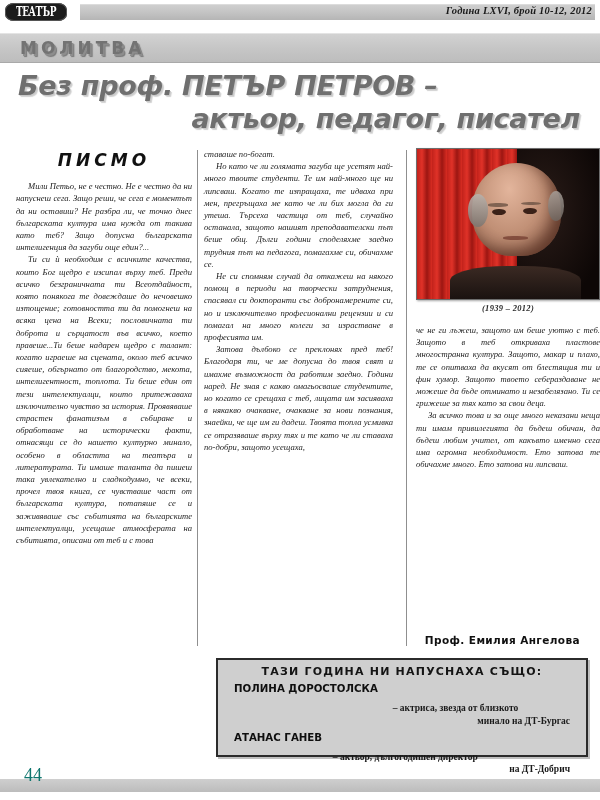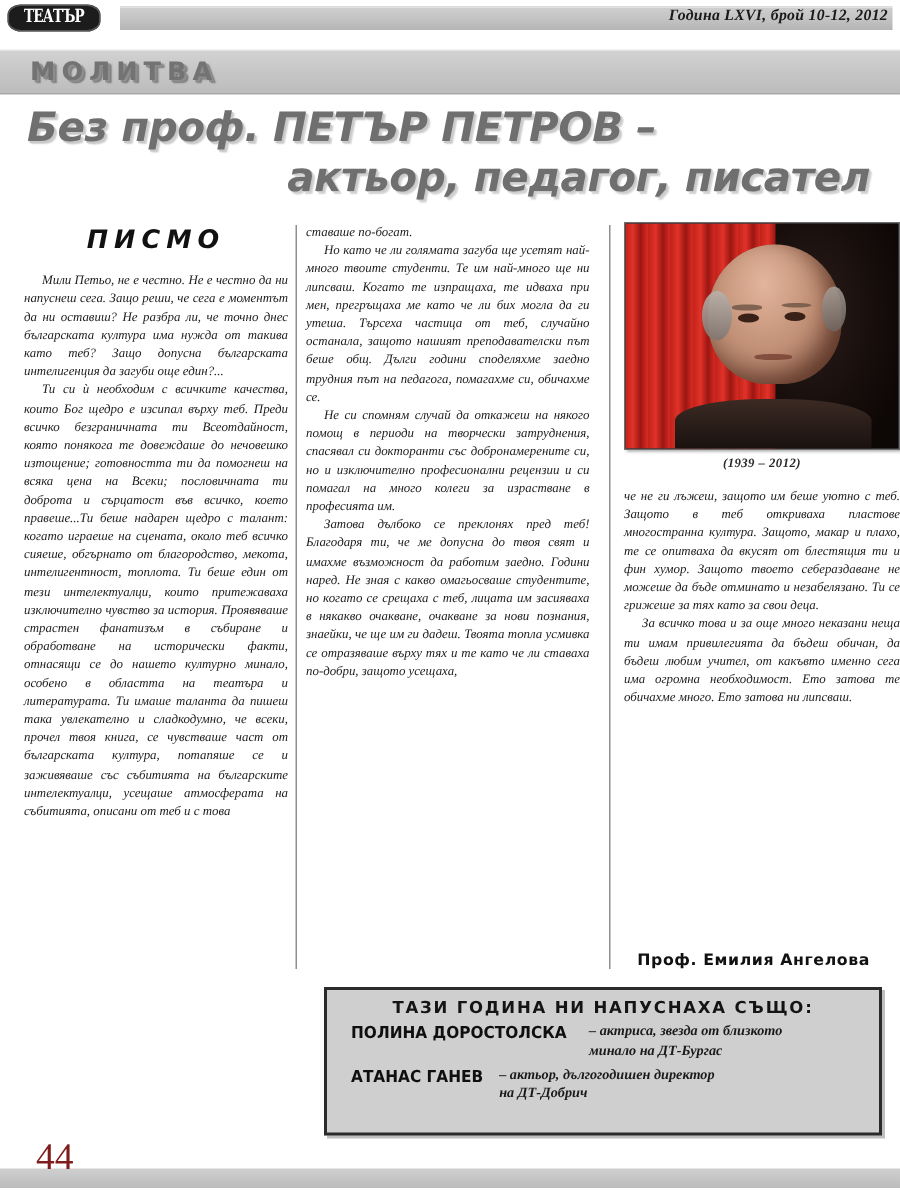--- a/index.html
+++ b/index.html
@@ -193,35 +193,35 @@
   .obit-rows{padding:0 16px;}
   .obit-row{display:flex;align-items:flex-start;margin-bottom:1px;}
   .obit-name{
     font-family:"DejaVu Sans", sans-serif;
     font-weight:bold;font-size:11px;
     color:#0f0f0f;white-space:nowrap;
     flex:0 0 auto;transform:scaleX(.93);transform-origin:left center;
   }
   .obit-desc{
     flex:1;padding-left:4px;
-    font-style:italic;font-weight:bold;font-size:9.5px;
-    line-height:1.35;color:#1a1a1a;
-  }
-  .obit-desc .second{display:block;text-align:left;}
+    font-weight:bold;font-size:9.5px;
+    line-height:1.35;color:#1a1a1a;margin-top:20px;
+  }
+  .obit-desc .second{display:block;text-align:right;}
   .obit-row2{margin-top:3px;}
 
   
   .footer-band{
     position:absolute;left:0;bottom:8px;width:600px;height:13px;
     background:linear-gradient(to bottom,#cfcfcf,#bcbcbc);
   }
   .page-number{
     position:absolute;left:24px;bottom:14px;
     font-family:"Liberation Serif", serif;
-    font-size:25px;font-weight:normal;color:#7f1d1d;
+    font-size:18px;font-weight:normal;color:#0f766e;
   }
 </style>
 </head>
 <body>
 
 <div class="page">
 
   <div class="masthead">
     <div class="logo">
       <span class="logo-text">ТЕАТЪР</span>

